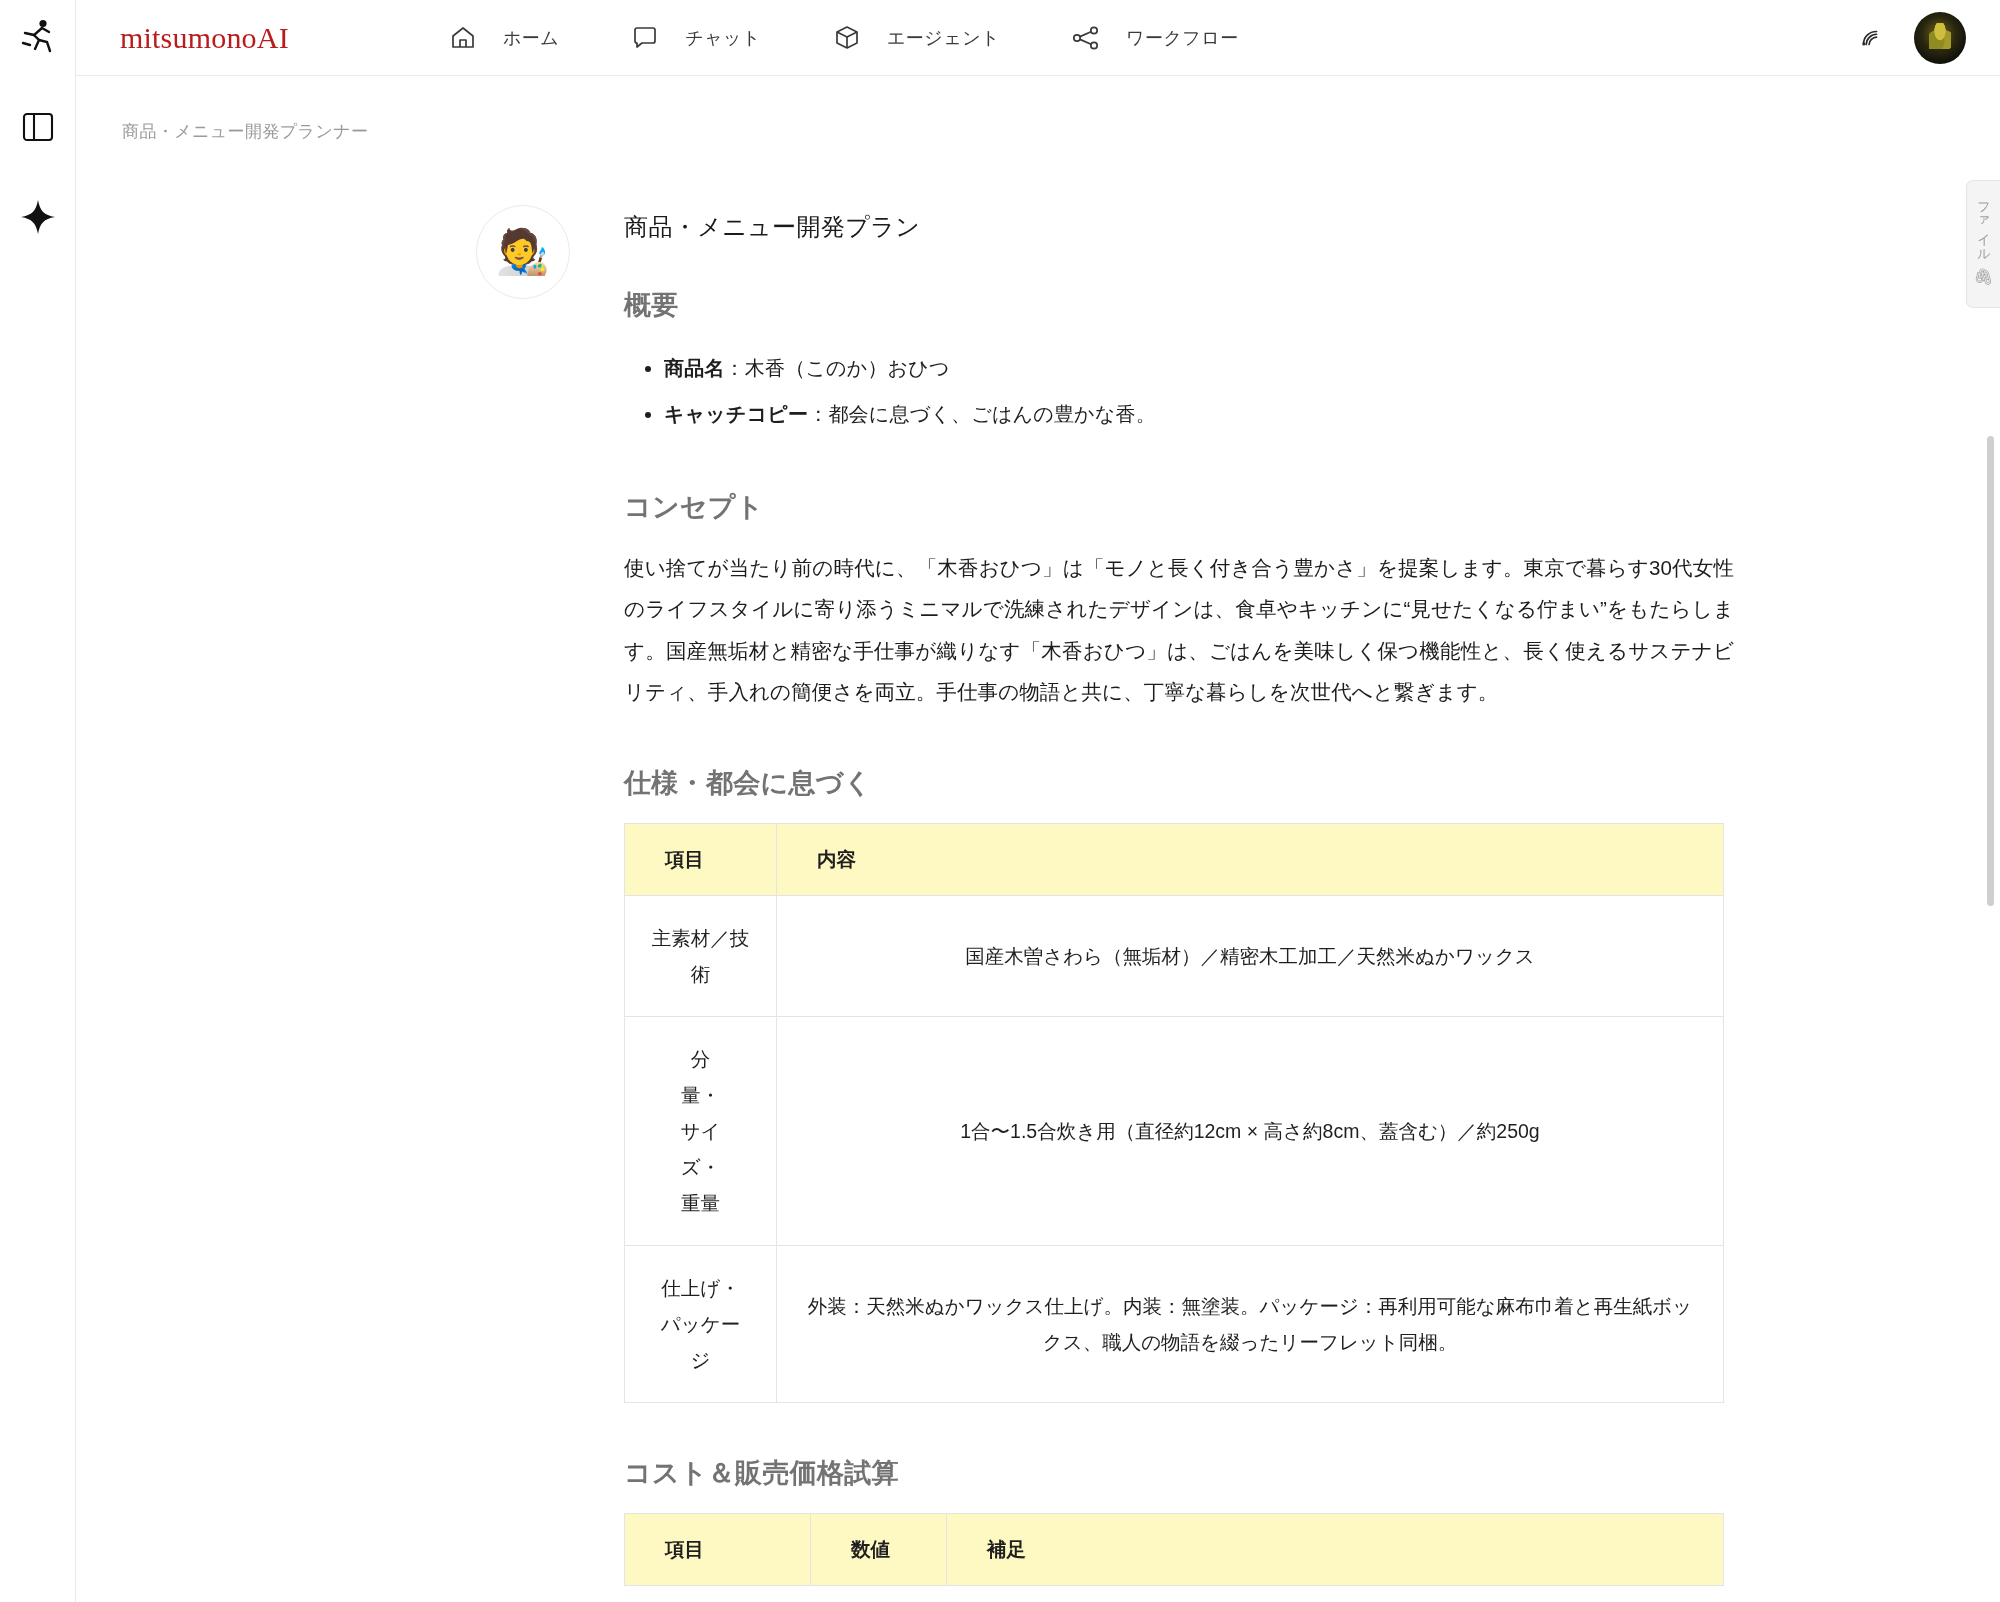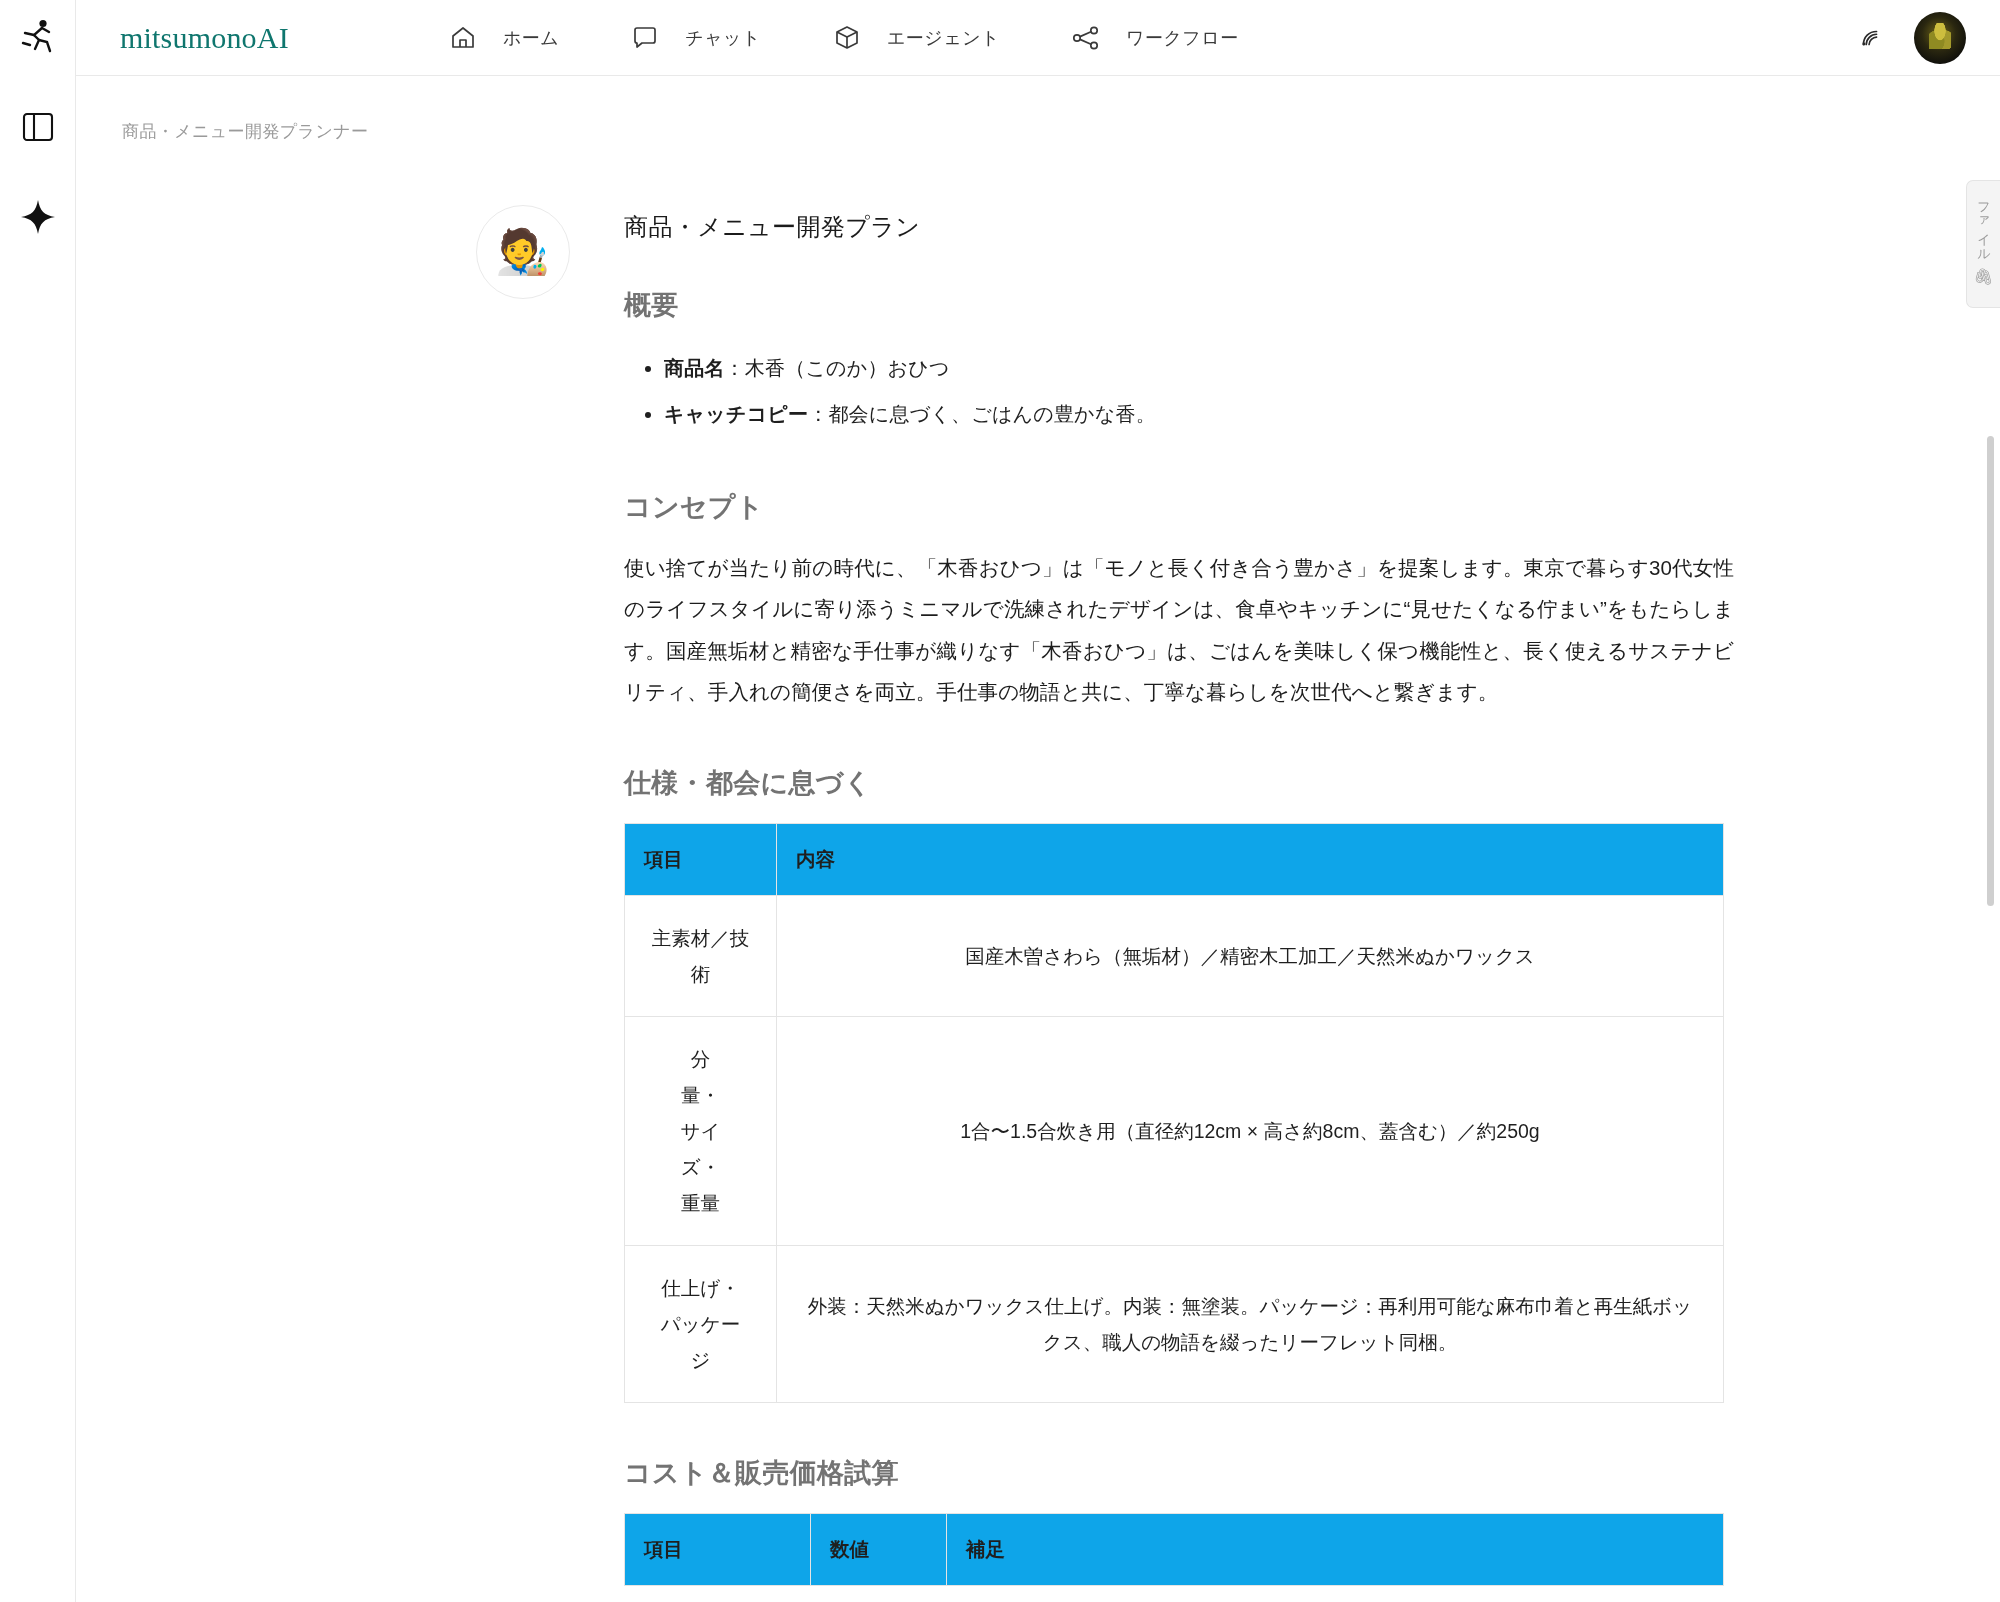--- a/index.html
+++ b/index.html
@@ -23,21 +23,21 @@
 
   
   #topbar {
     position: absolute; left: 76px; top: 0; width: 1924px; height: 76px;
     background: #ffffff; border-bottom: 1px solid #e9e9e9;
     display: flex; align-items: center;
   }
   #brand {
     margin-left: 44px;
     font-family: "Liberation Serif", "DejaVu Serif", serif;
-    font-size: 30px; letter-spacing: .2px; color: #0f766e;
+    font-size: 30px; letter-spacing: .2px; color: #b91c1c;
   }
   #topnav { display: flex; align-items: center; gap: 72px; margin-left: 160px; }
   .nav-item { display: flex; align-items: center; gap: 26px; cursor: pointer; }
   .nav-item .label { font-size: 18px; color: #3a3a3a; letter-spacing: .5px; }
   .nav-ico { width: 28px; height: 28px; display: flex; align-items: center; justify-content: center; }
   #topbar-right {
     margin-left: auto; display: flex; align-items: center; gap: 30px; margin-right: 34px;
   }
   #avatar {
     width: 52px; height: 52px; border-radius: 50%;
@@ -88,21 +88,21 @@
     color: #1d1d1d; text-align: justify; letter-spacing: .1px;
   }
   table.tbl {
     width: 1100px; border-collapse: collapse; margin-top: 10px;
     border: 1px solid #e4e4e4;
   }
   table.tbl th, table.tbl td {
     border: 1px solid #e4e4e4; font-size: 19.5px; color: #1f1f1f;
   }
   table.tbl th {
-    text-align: left; font-weight: 700; padding: 22px 19px; background: #0ea5e9;
+    text-align: left; font-weight: 700; padding: 22px 40px; background: #fef9c3;
   }
   table.tbl td { padding: 24px 22px; line-height: 1.85; }
   td.key { width: 152px; text-align: center; color: #1f1f1f; }
   td.val { text-align: center; }
   td.val.justify { text-align: center; }
 
   
   #content-scrollbar {
     position: absolute; right: 6px; top: 352px; width: 7px; height: 470px;
     background: #cfcfcf; border-radius: 4px;

